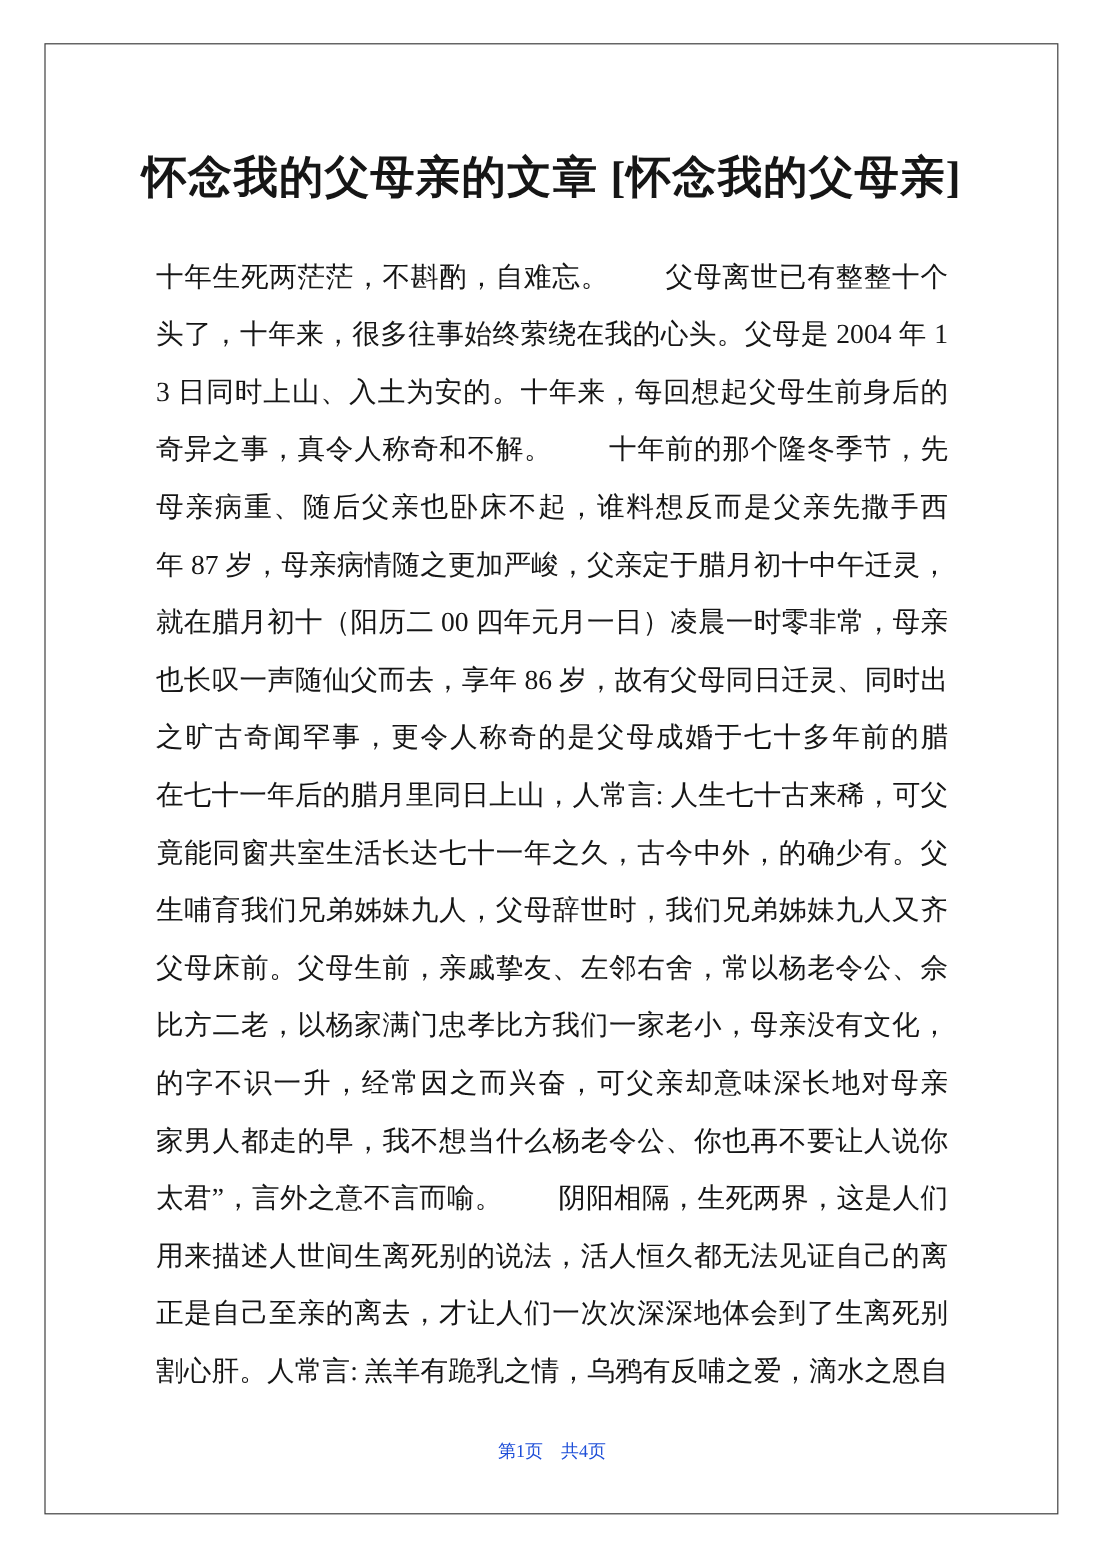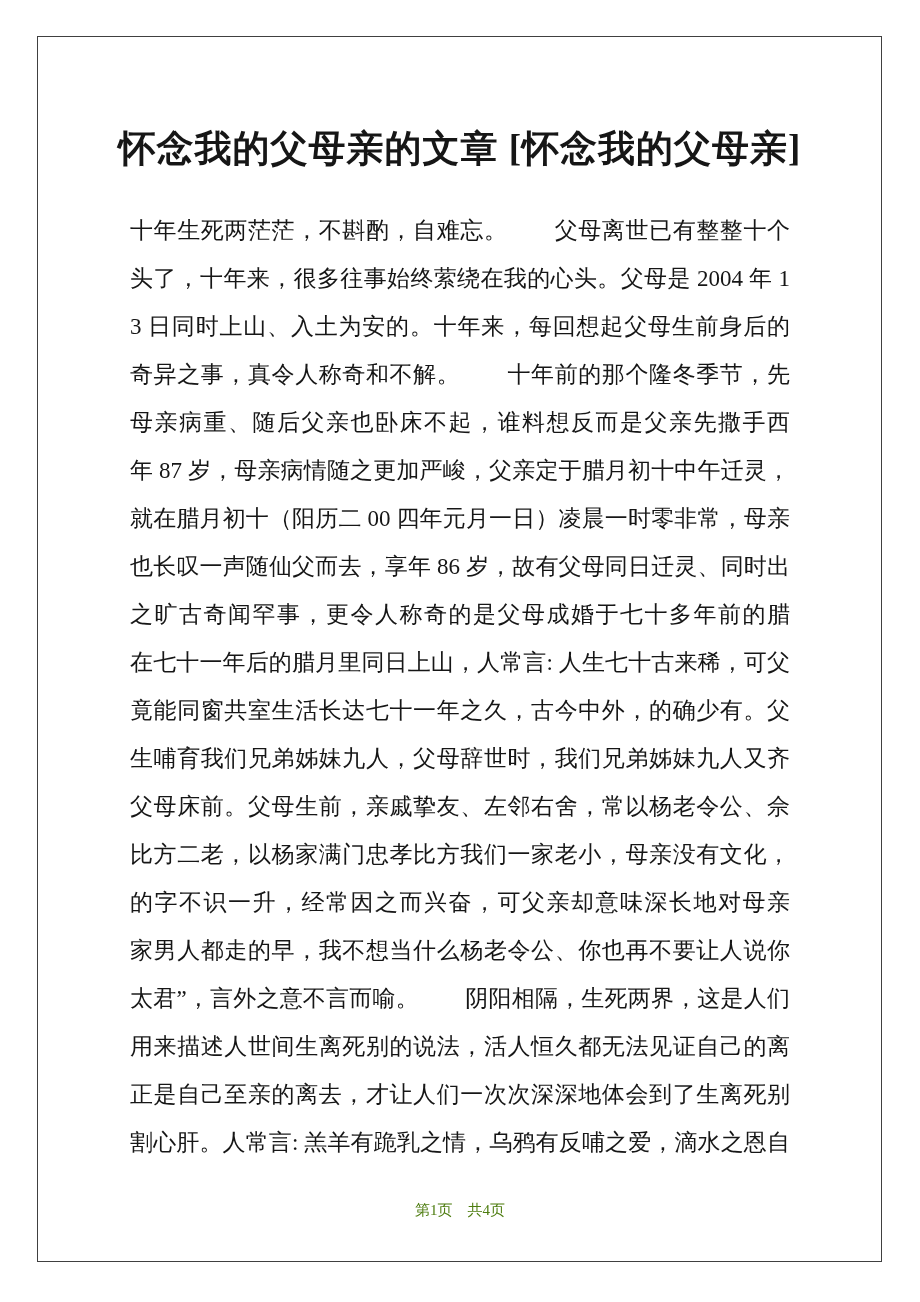--- a/index.html
+++ b/index.html
@@ -49,21 +49,21 @@
     text-align-last: justify;
     overflow: hidden;
   }
   .page-footer {
     position: absolute;
     left: 130px; top: 1198px;
     width: 660px;
     text-align: center;
     font-size: 15px;
     line-height: 24px;
-    color: #4d7c0f;
+    color: #1d4ed8;
   }
 </style>
 </head>
 <body>
 
 <div class="page">
   <div class="page-border"></div>
 
   <div class="doc-title">怀念我的父母亲的文章 [怀念我的父母亲]</div>
 

